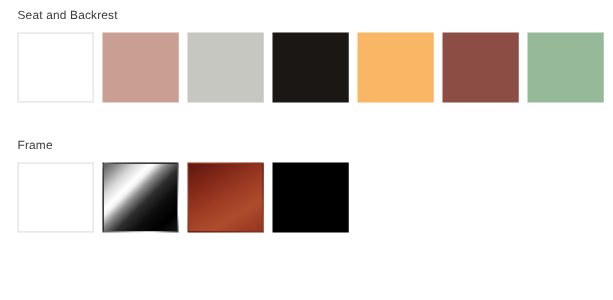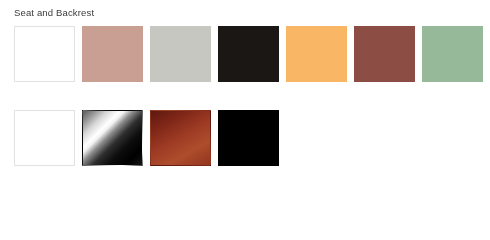--- a/index.html
+++ b/index.html
@@ -76,20 +76,21 @@
       <div class="swatch" style="background: rgb(200, 159, 146);"></div>
       <div class="swatch" style="background: rgb(198, 199, 193);"></div>
       <div class="swatch" style="background: rgb(27, 23, 21);"></div>
       <div class="swatch" style="background: rgb(249, 182, 101);"></div>
       <div class="swatch" style="background: rgb(140, 77, 68);"></div>
       <div class="swatch" style="background: rgb(150, 185, 154);"></div>
     </div>
   </div>
 
   <div class="option-group group-frame">
+    <div class="group-label">Frame</div>
     <div class="swatch-row">
       <div class="swatch bordered" style="background: rgb(255, 255, 255);"></div>
       <div class="swatch" style="background: linear-gradient(135deg, rgb(90, 90, 90) 0%, rgb(143, 143, 143) 10%, rgb(216, 216, 216) 22%, rgb(255, 255, 255) 33%, rgb(242, 242, 242) 37%, rgb(138, 138, 138) 45%, rgb(46, 46, 46) 56%, rgb(12, 12, 12) 70%, rgb(0, 0, 0) 85%, rgb(20, 20, 20) 100%);"></div>
       <div class="swatch thin-edge" style="background: linear-gradient(150deg, rgb(94, 24, 16) 0%, rgb(125, 37, 23) 22%, rgb(156, 58, 35) 48%, rgb(173, 77, 44) 72%, rgb(147, 52, 31) 100%);"></div>
       <div class="swatch" style="background: rgb(0, 0, 0);"></div>
     </div>
   </div>
 
 </div>
 

